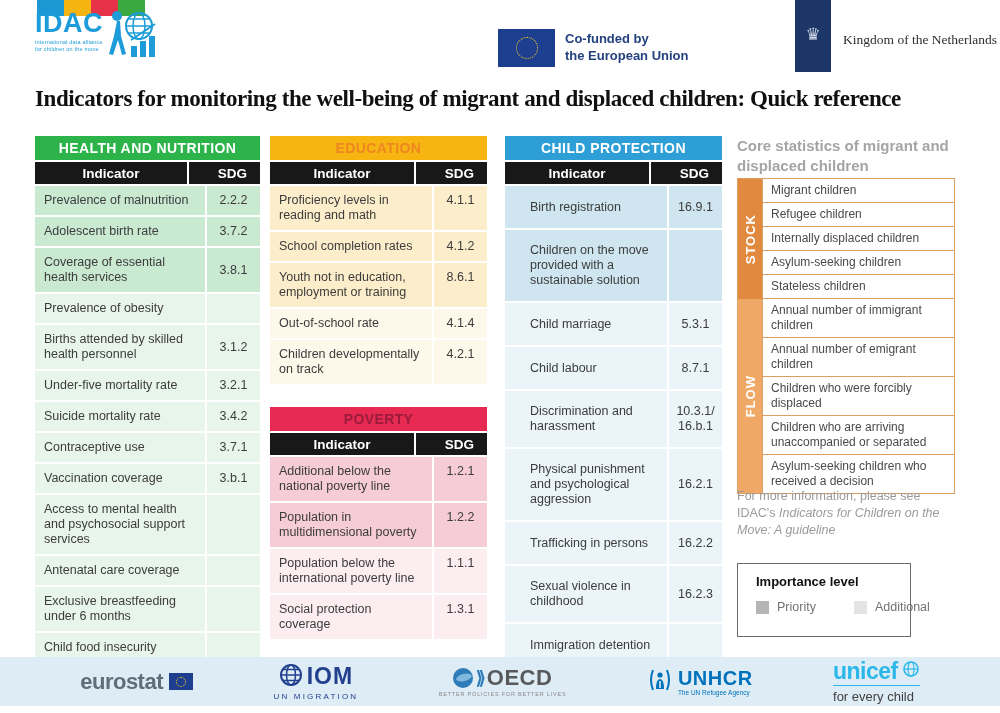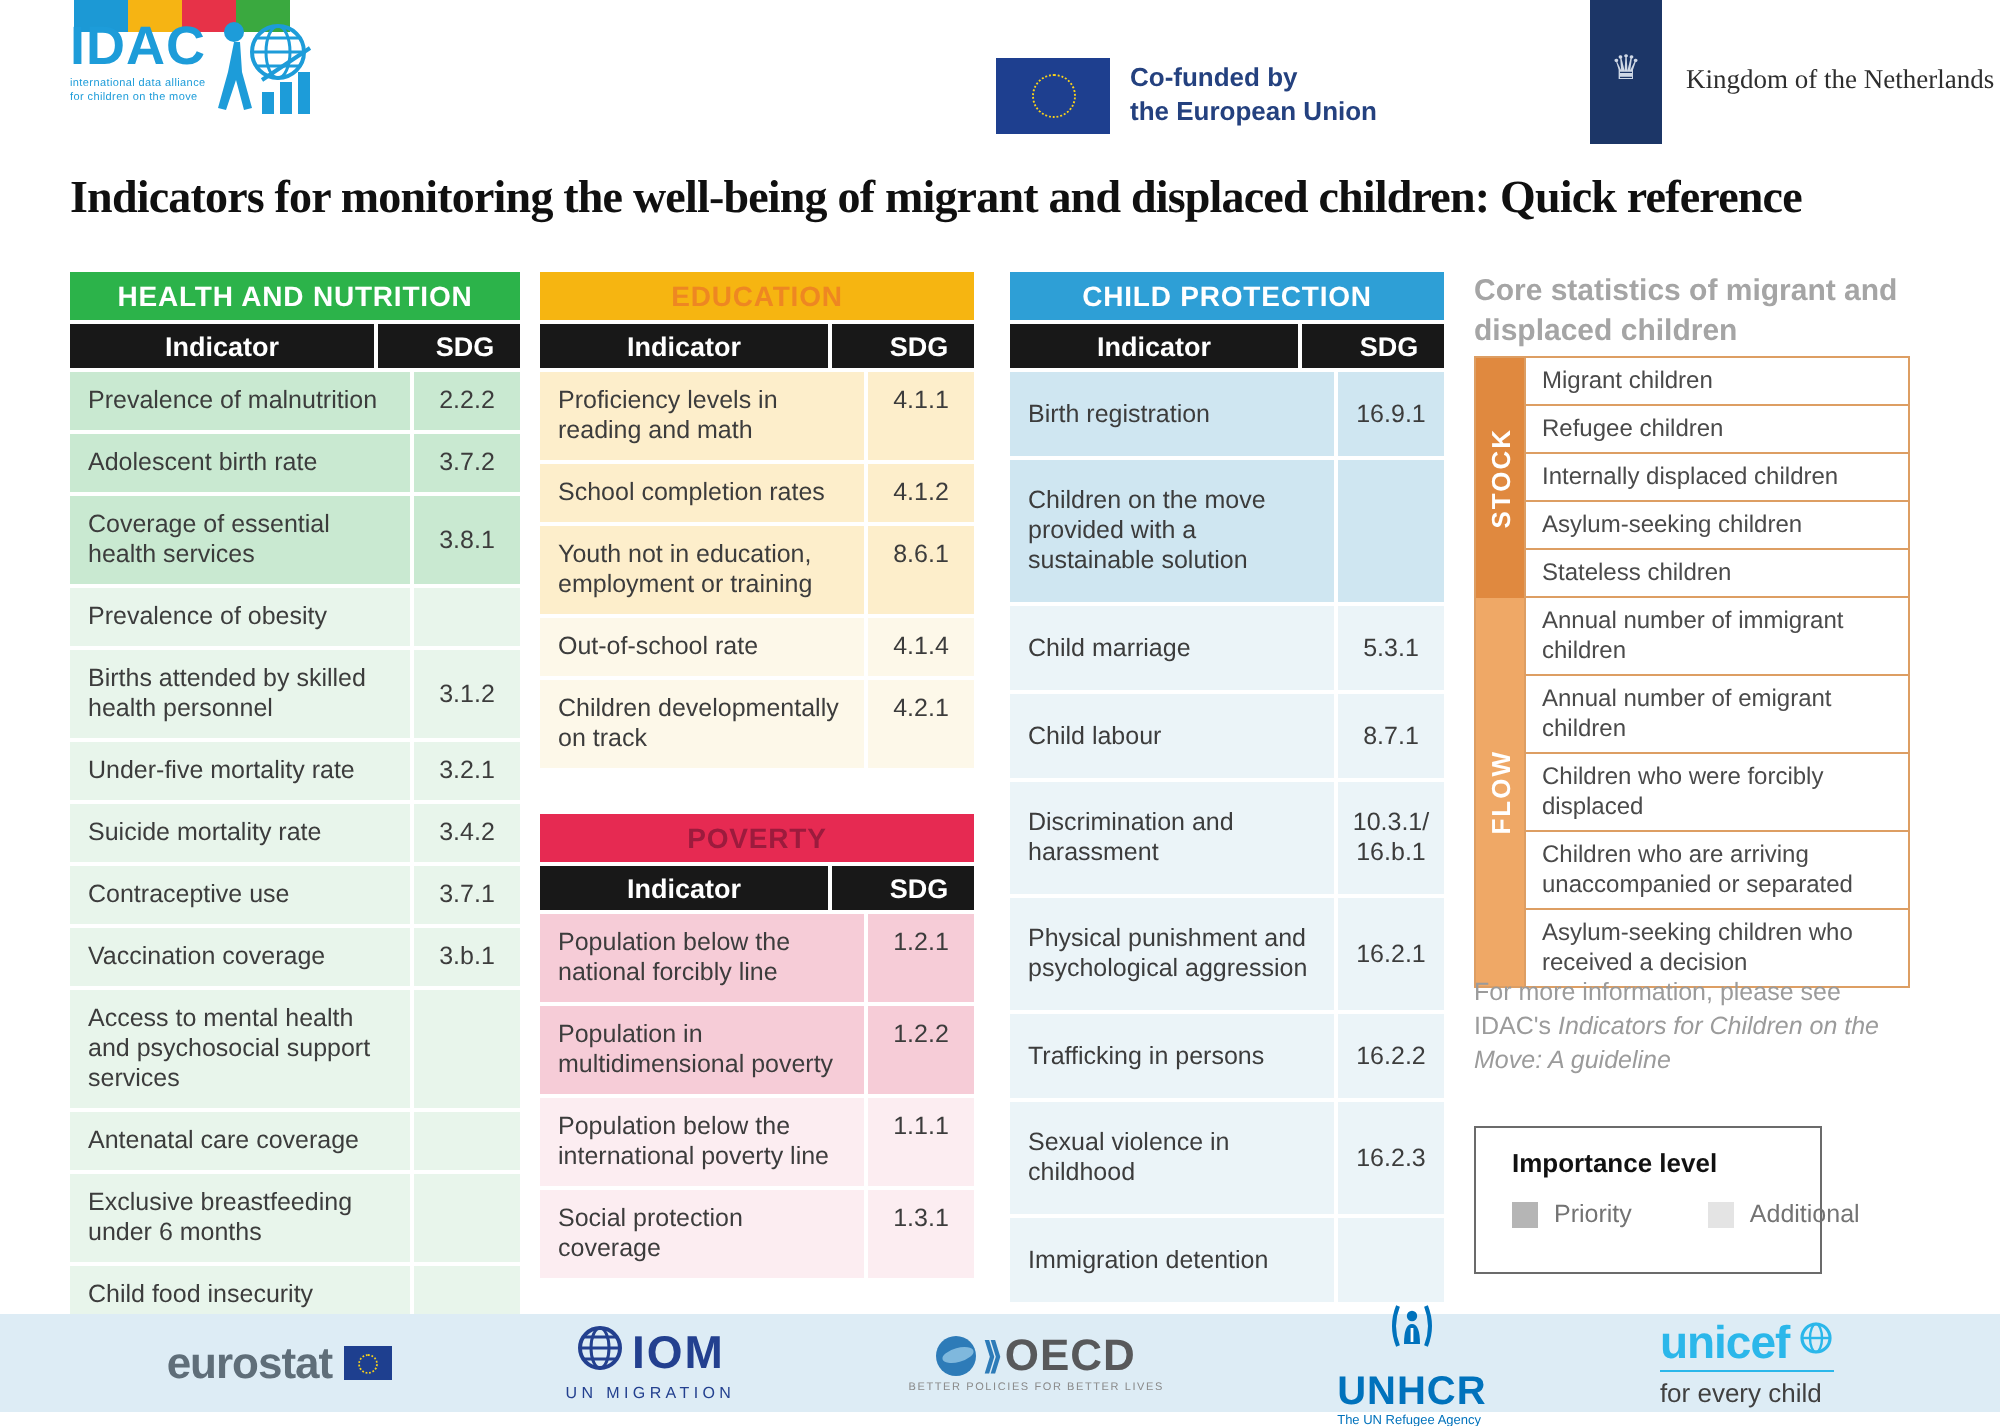--- a/index.html
+++ b/index.html
@@ -54,21 +54,21 @@
     border-right:2px solid #fff; }
   .tbl-cols .c-sdg { width:55px; display:flex; align-items:center; justify-content:center;margin-left:16px; }
   .trow { display:flex; margin-top:2px; }
   .trow.priority { background:var(--pri); }
   .trow.additional { background:var(--add); }
   .cell-ind { flex:1; padding:7px 9px; display:flex; align-items:center; line-height:1.2; }
   .cell-sdg { width:55px; border-left:2px solid #fff; padding:7px 4px;
     display:flex; align-items:center; justify-content:center; text-align:center; line-height:1.2; }
   .sdg-top .cell-sdg { align-items:flex-start; }
   .roomy .cell-ind, .roomy .cell-sdg { padding-top:13px; padding-bottom:13px; }
-  .roomy .trow { min-height:42px; }
+  .roomy .trow { min-height:42px;padding-left:16px; }
 
   .tbl-health { left:35px; top:136px; width:225px; --pri:#c9e9d1; --add:#e8f5eb; }
   .tbl-health .tbl-head { background:#2cb34a; color:#ffffff; }
   .tbl-edu { left:270px; top:136px; width:217px; --pri:#fdeecb; --add:#fdf8e9; }
   .tbl-edu .tbl-head { background:#f6b511; color:#ee8722; }
   .tbl-pov { left:270px; top:407px; width:217px; --pri:#f6ccd7; --add:#fcedf1; }
   .tbl-pov .tbl-head { background:#e62a52; color:#9c1b3d; }
   .tbl-child { left:505px; top:136px; width:217px; --pri:#cfe6f1; --add:#ebf4f8; }
   .tbl-child .tbl-head { background:#2e9fd6; color:#ffffff; }
 
@@ -113,21 +113,21 @@
     transform:translate(-50%,-50%); border:1px dotted #f9d21a; border-radius:50%; display:block; }
   .iom { flex-direction:column; gap:0; align-items:center; }
   .iom-top { display:flex; align-items:center; gap:4px; }
   .iom-name { font-size:23px; font-weight:bold; color:#23408f; letter-spacing:1px; line-height:1; }
   .iom-sub { font-size:8px; color:#23408f; letter-spacing:2.2px; margin-top:1px; }
   .oecd { flex-direction:column; gap:0; align-items:center; }
   .oecd-top { display:flex; align-items:center; gap:3px; }
   .oecd-name { font-size:22px; font-weight:bold; color:#58595b; letter-spacing:0.5px; line-height:1; }
   .oecd-swoosh { font-size:18px; font-weight:bold; color:#2d7bb8; letter-spacing:-2px; }
   .oecd-sub { font-size:5.5px; color:#8a8a8a; letter-spacing:0.8px; margin-top:2px; }
-  .unhcr { gap:5px;flex-direction:column; }
+  .unhcr { gap:5px; }
   .unhcr-text { display:flex; flex-direction:column; }
   .unhcr-name { font-size:20px; font-weight:bold; color:#0072bc; letter-spacing:0.5px; line-height:1; }
   .unhcr-sub { font-size:6.5px; color:#0072bc; margin-top:1px; }
   .unicef { flex-direction:column; align-items:flex-start; gap:0; }
   .unicef-top { display:flex; align-items:center; gap:4px; border-bottom:1.5px solid #2bb7ea; padding-bottom:2px; }
   .unicef-name { font-size:23px; color:#2bb7ea; font-weight:bold; letter-spacing:-0.5px; line-height:1; }
   .unicef-sub { font-size:13px; color:#404040; margin-top:3px; }
   .globe-dot { width:20px; height:20px; border-radius:50%; background:#2d7bb8; position:relative; overflow:hidden; }
   .globe-dot::after { content:""; position:absolute; left:3px; top:6px; width:16px; height:7px;
     background:#7fb8dd; border-radius:50%; transform:rotate(-15deg); }
@@ -279,21 +279,21 @@
 </div>
 
 <div class="tbl tbl-pov sdg-top">
   <div class="tbl-head">POVERTY</div>
   <div class="tbl-cols">
     <div class="c-ind">Indicator</div>
     <div class="c-sdg">SDG</div>
   </div>
   <div class="tbody">
       <div class="trow priority">
-        <div class="cell-ind">Population below the national forcibly line</div>
+        <div class="cell-ind">Additional below the national poverty line</div>
         <div class="cell-sdg">1.2.1</div>
       </div>
       <div class="trow priority">
         <div class="cell-ind">Population in multidimensional poverty</div>
         <div class="cell-sdg">1.2.2</div>
       </div>
       <div class="trow additional">
         <div class="cell-ind">Population below the international poverty line</div>
         <div class="cell-sdg">1.1.1</div>
       </div>

